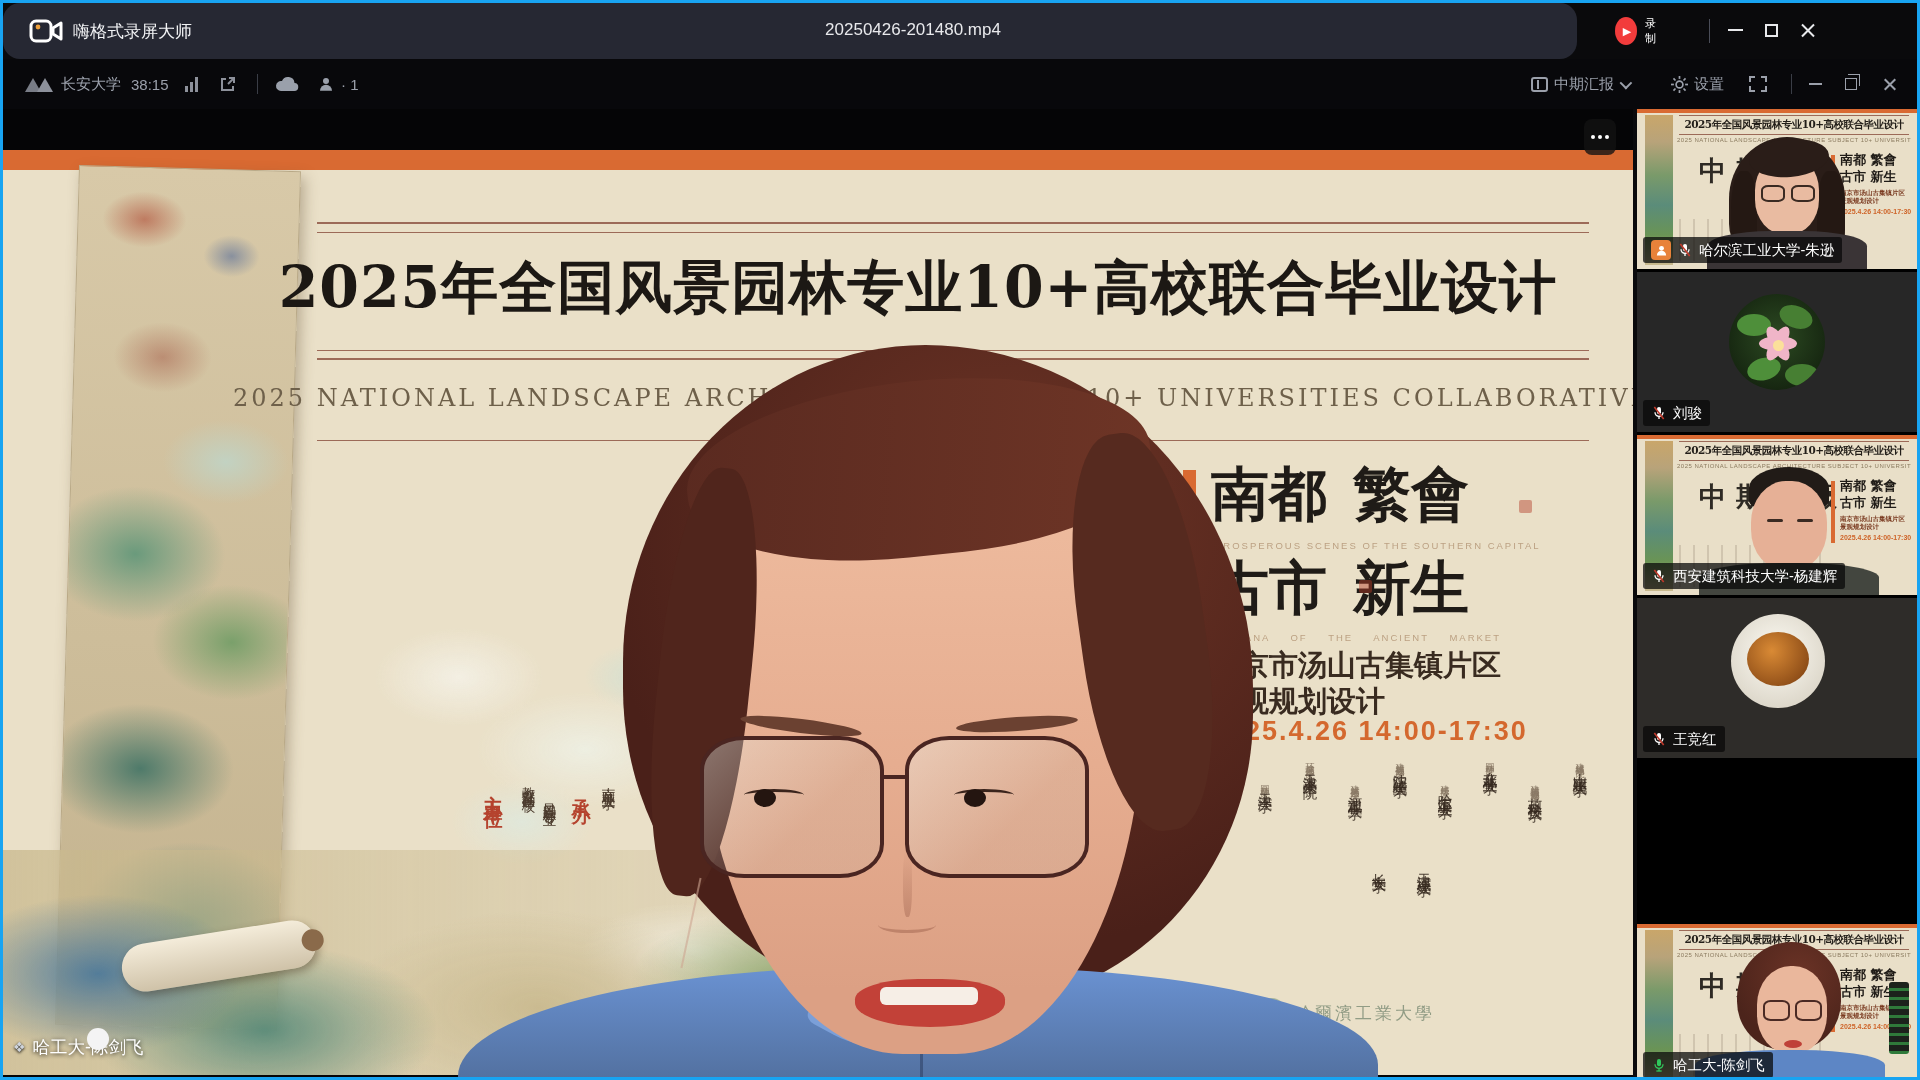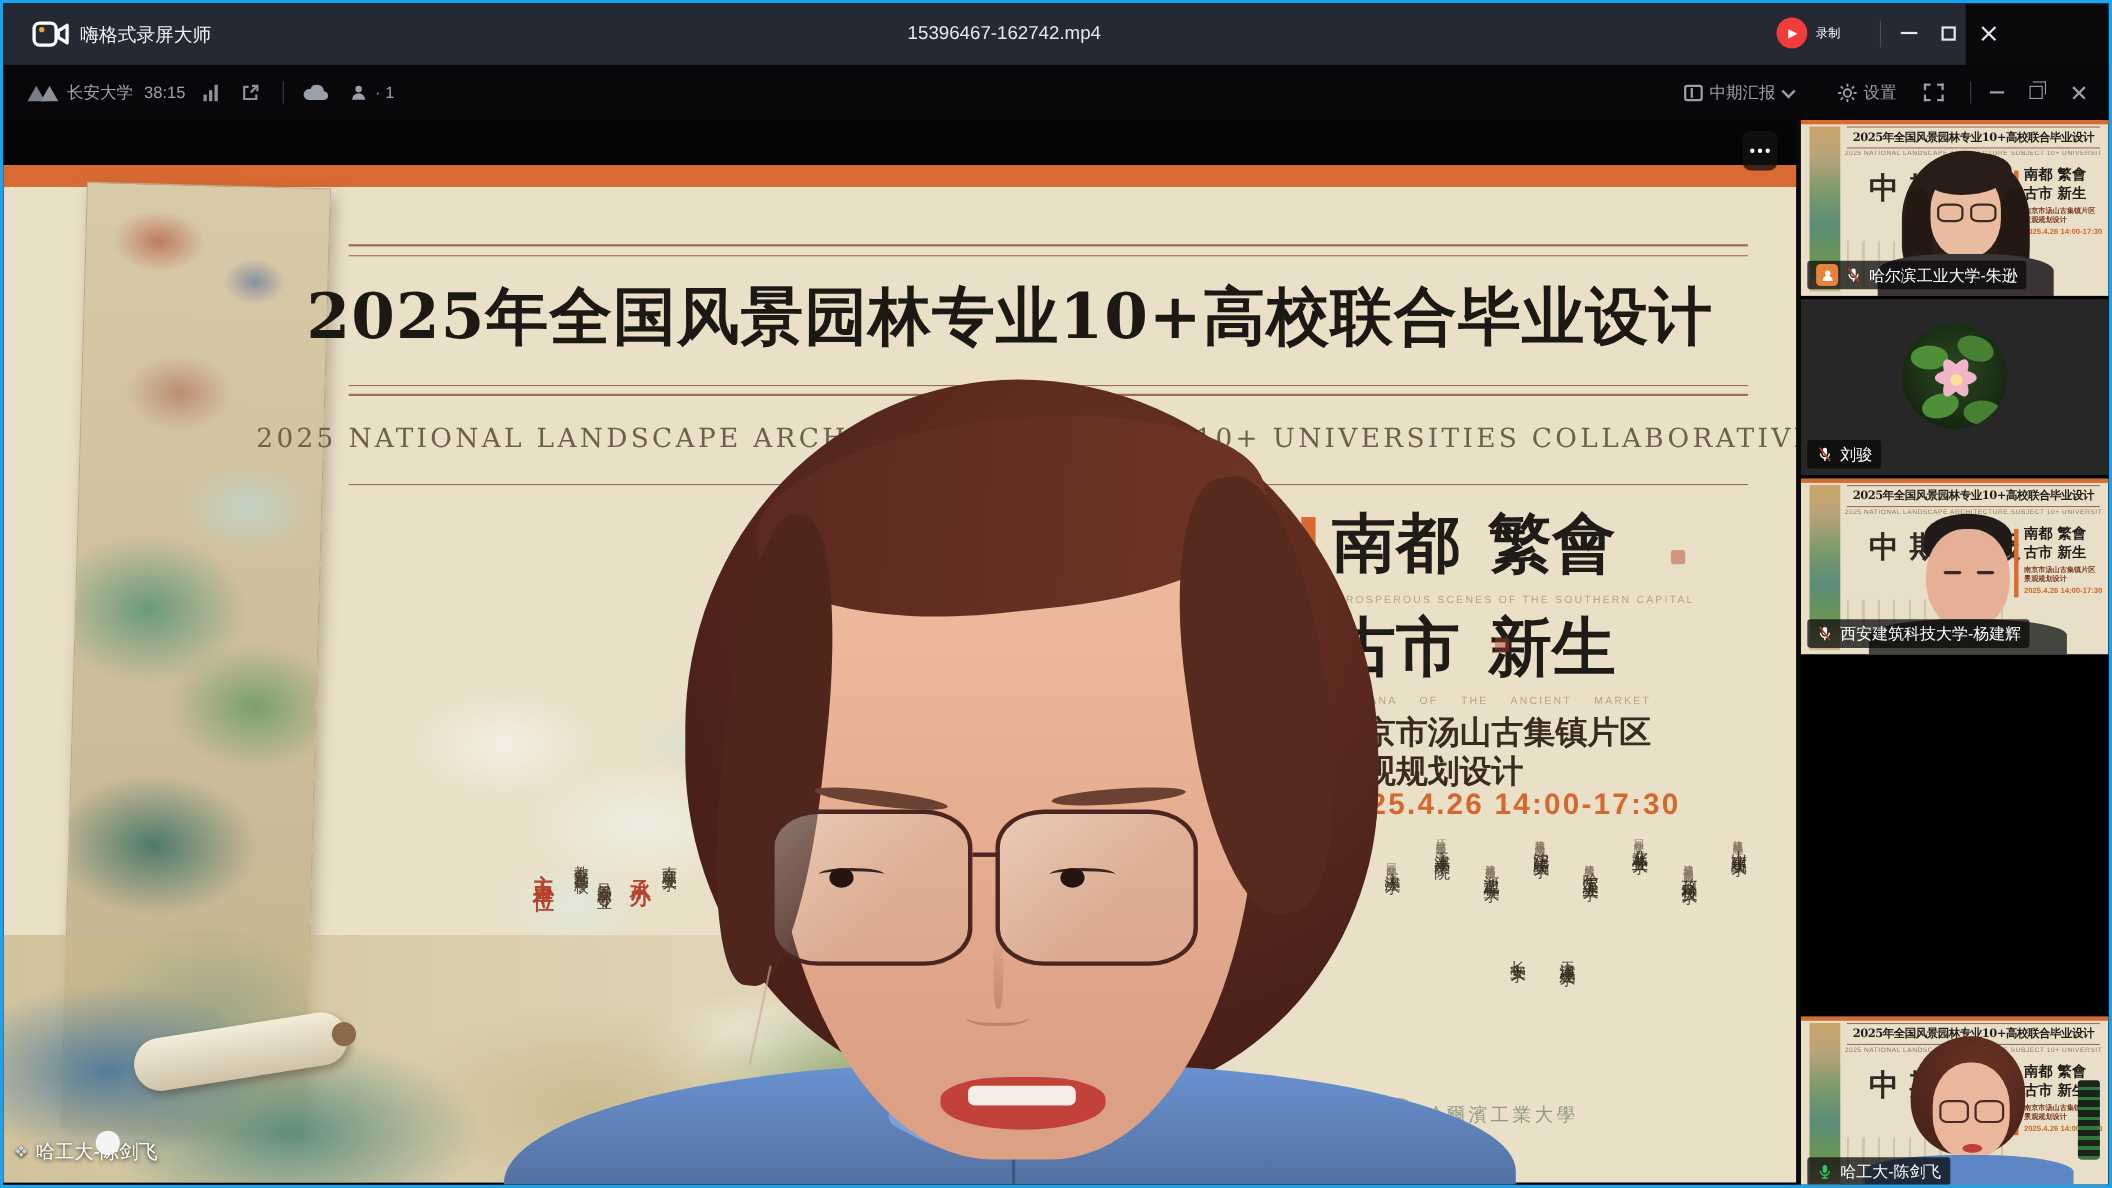--- a/index.html
+++ b/index.html
@@ -1,21 +1,21 @@
 <!DOCTYPE html>
 <html><head>
 <meta charset="utf-8">
 <style>
   * { margin:0; padding:0; box-sizing:border-box; }
   html,body { width:1920px; height:1080px; overflow:hidden; background:#000; }
   body { font-family:"Liberation Sans", sans-serif; }
   .screen { position:absolute; inset:0; width:1920px; height:1080px; background:#0a0a0c; border:3px solid #18A4F2; overflow:hidden; }
 
   
-  .titlebar { position:absolute; left:0; top:0; width:1784px; height:56px; background:#262833; }
+  .titlebar { position:absolute; left:0; top:0; width:1574px; height:56px; background:#262833;border-radius:17px; }
   .app-logo { position:absolute; left:26px; top:13px; width:34px; height:30px; }
   .app-name { position:absolute; left:70px; top:17px; font-size:17px; color:#f2f3f5; }
   .file-name { position:absolute; left:760px; top:17px; width:300px; text-align:center; font-size:17px; color:#e8e9ec; }
   .rec-btn { position:absolute; left:1612px; top:13px; display:flex; align-items:center; gap:8px; cursor:pointer; }
   .rec-circle { width:28px; height:28px; border-radius:50%; background:#F23C3C; display:flex; align-items:center; justify-content:center; color:#fff; font-size:11px; padding-left:2px; }
   .rec-label { color:#fff; font-size:11px; }
   .tb-sep { position:absolute; left:1706px; top:16px; width:1px; height:24px; background:#4a4d58; }
   .wbtn { position:absolute; top:12px; width:30px; height:30px; display:flex; align-items:center; justify-content:center; cursor:pointer; }
   .sh-min { width:15px; height:2px; background:#e8e9ec; }
   .sh-max { width:13px; height:13px; border:2px solid #e8e9ec; }
@@ -217,21 +217,21 @@
 
 <div class="screen">
 
   <div class="titlebar">
     <svg class="app-logo" viewBox="0 0 34 30">
       <rect x="2" y="5" width="20" height="20" rx="5" fill="none" stroke="#fff" stroke-width="3"></rect>
       <circle cx="9" cy="11" r="2.4" fill="#F0A13C"></circle>
       <path d="M24 12 L32 7 V23 L24 18 Z" fill="none" stroke="#fff" stroke-width="3" stroke-linejoin="round"></path>
     </svg>
     <div class="app-name">嗨格式录屏大师</div>
-    <div class="file-name">15396467-162742.mp4</div>
+    <div class="file-name">20250426-201480.mp4</div>
     <div class="rec-btn">
       <div class="rec-circle">
           <span>▶</span>
         </div>
       <span class="rec-label">录制</span>
     </div>
     <div class="tb-sep"></div>
     <div class="wbtn" style="left:1717px;">
         <i class="sh-min"></i>
       </div>
@@ -513,20 +513,34 @@
         <svg width="16" height="16" viewBox="0 0 24 24">
             <rect x="9" y="3" width="6" height="11" rx="3" fill="#fff"></rect>
             <path d="M6 11a6 6 0 0 0 12 0" stroke="#fff" stroke-width="2" fill="none"></path>
             <line x1="12" y1="17" x2="12" y2="21" stroke="#fff" stroke-width="2"></line>
             <line x1="5" y1="3" x2="19" y2="21" stroke="#c0392b" stroke-width="2.4"></line>
           </svg>
         <span class="nm">西安建筑科技大学-杨建辉</span>
       </div>
     </div>
 
+    <div class="tile tile-dark" style="top:489px; background:#2e2c29;">
+      <div class="av-circle bowl">
+          <i class="bun"></i>
+        </div>
+      <div class="tile-label">
+        <svg width="16" height="16" viewBox="0 0 24 24">
+            <rect x="9" y="3" width="6" height="11" rx="3" fill="#fff"></rect>
+            <path d="M6 11a6 6 0 0 0 12 0" stroke="#fff" stroke-width="2" fill="none"></path>
+            <line x1="12" y1="17" x2="12" y2="21" stroke="#fff" stroke-width="2"></line>
+            <line x1="5" y1="3" x2="19" y2="21" stroke="#c0392b" stroke-width="2.4"></line>
+          </svg>
+        <span class="nm">王竞红</span>
+      </div>
+    </div>
 
 
     <div class="tile" style="top:815px;">
       <div class="mini-slide">
         <div class="mini-band"></div>
           <div class="mini-paint"></div>
         <div class="mini-rule-a"></div>
         <div class="mini-title">2025年全国风景园林专业10+高校联合毕业设计</div>
         <div class="mini-rule-b"></div>
         <div class="mini-sub">2025 NATIONAL LANDSCAPE ARCHITECTURE SUBJECT 10+ UNIVERSITIES COLLABORATIVE</div>

